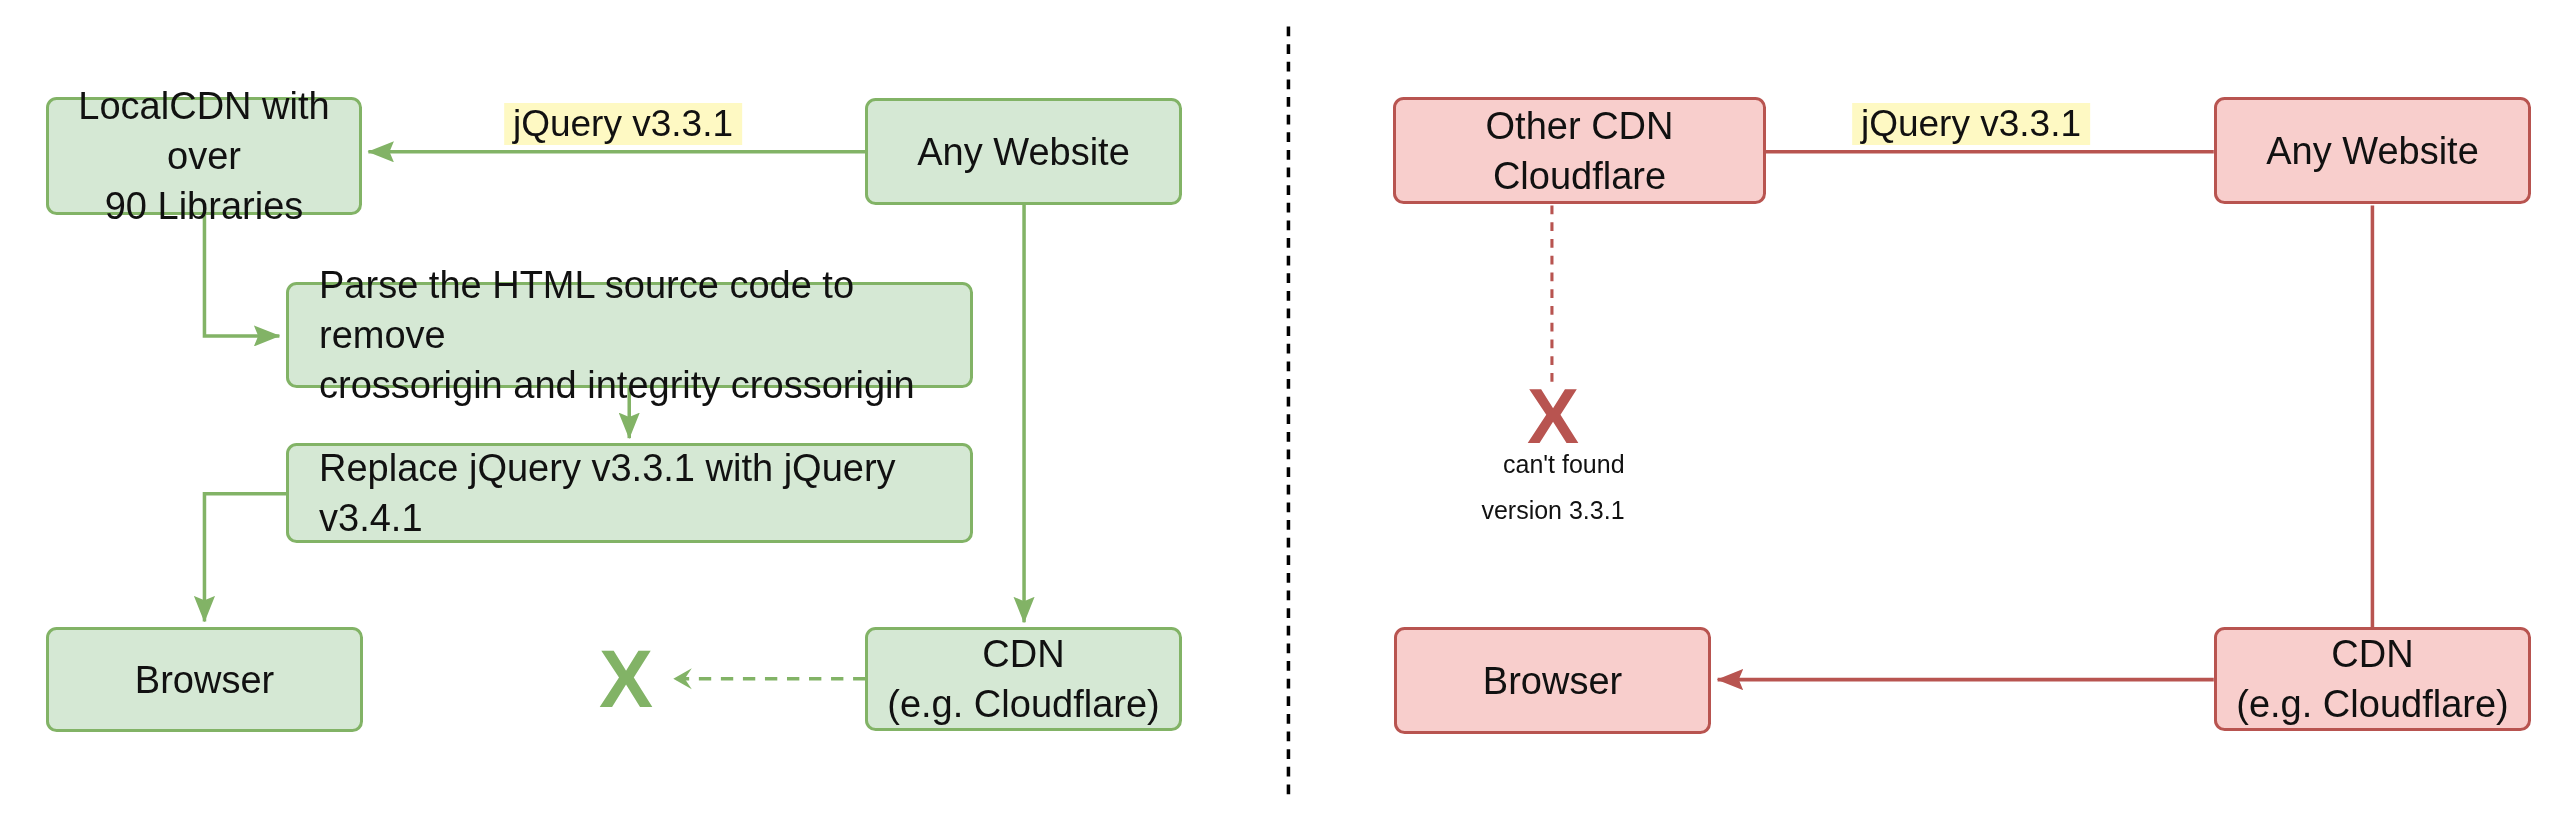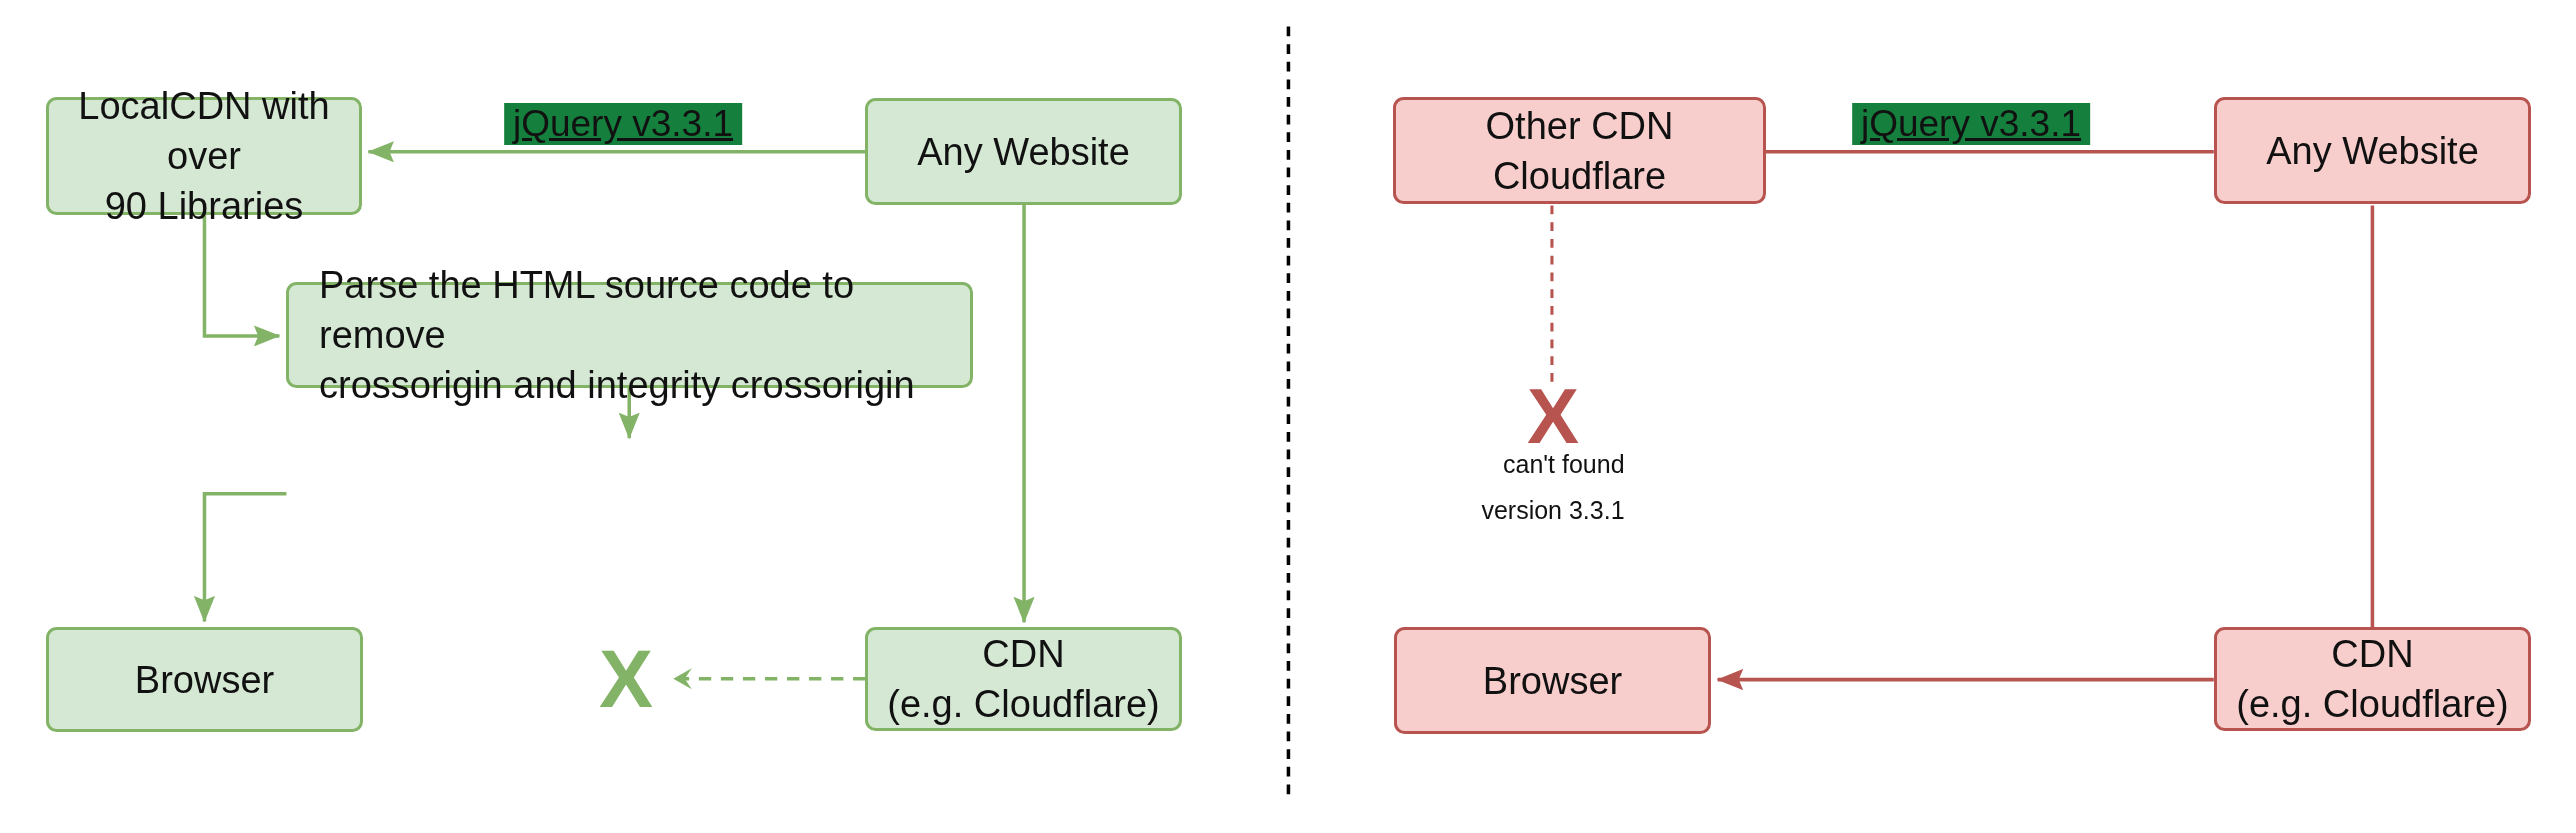--- a/index.html
+++ b/index.html
@@ -23,23 +23,22 @@
   }
   .node.green{background:#d5e8d4;border:3.1px solid #82b366;}
   .node.red{background:#f8cecc;border:3.1px solid #b85450;}
   .node.left-align{align-items:flex-start;text-align:left;padding:0 30px;}
   .edge-label{
     position:absolute;
     transform:translate(-50%,-50%);
     font-size:37px;
     white-space:nowrap;
     z-index:3;
-    background:#15803d;
+    background:#fef9c3;
     padding:0 8.8px;
-    text-decoration:underline;
   }
   .xmark{
     position:absolute;
     transform:translate(-50%,-50%);
     font-size:81px;
     font-weight:800;
     line-height:1;
     z-index:3;
   }
   .xmark.green{color:#82b366;}
@@ -127,20 +126,23 @@
 
   <div class="node green n-anyweb-l">
     <span>Any Website</span>
   </div>
 
   <div class="node green left-align n-parse">
     <span>Parse the HTML source code to remove</span>
     <span>crossorigin and integrity crossorigin</span>
   </div>
 
+  <div class="node green left-align n-replace">
+    <span>Replace jQuery v3.3.1 with jQuery v3.4.1</span>
+  </div>
 
   <div class="node green n-browser-l">
     <span>Browser</span>
   </div>
 
   <div class="node green n-cdn-l">
     <span>CDN</span>
     <span>(e.g. Cloudflare)</span>
   </div>
 

